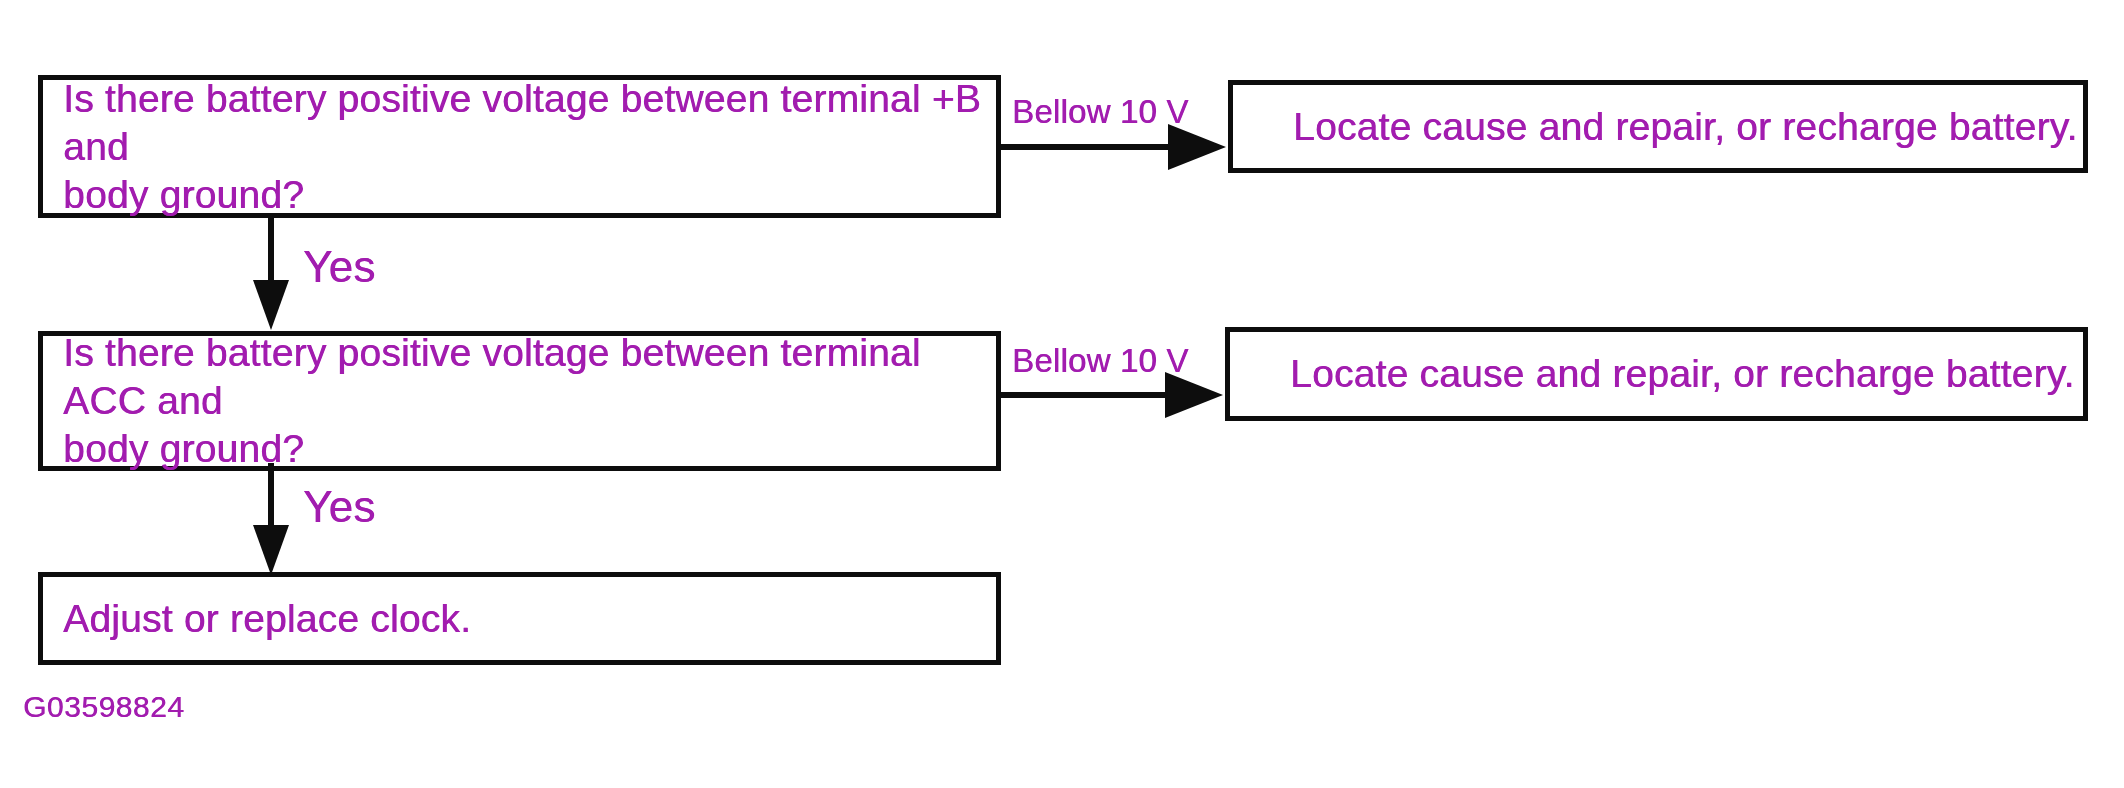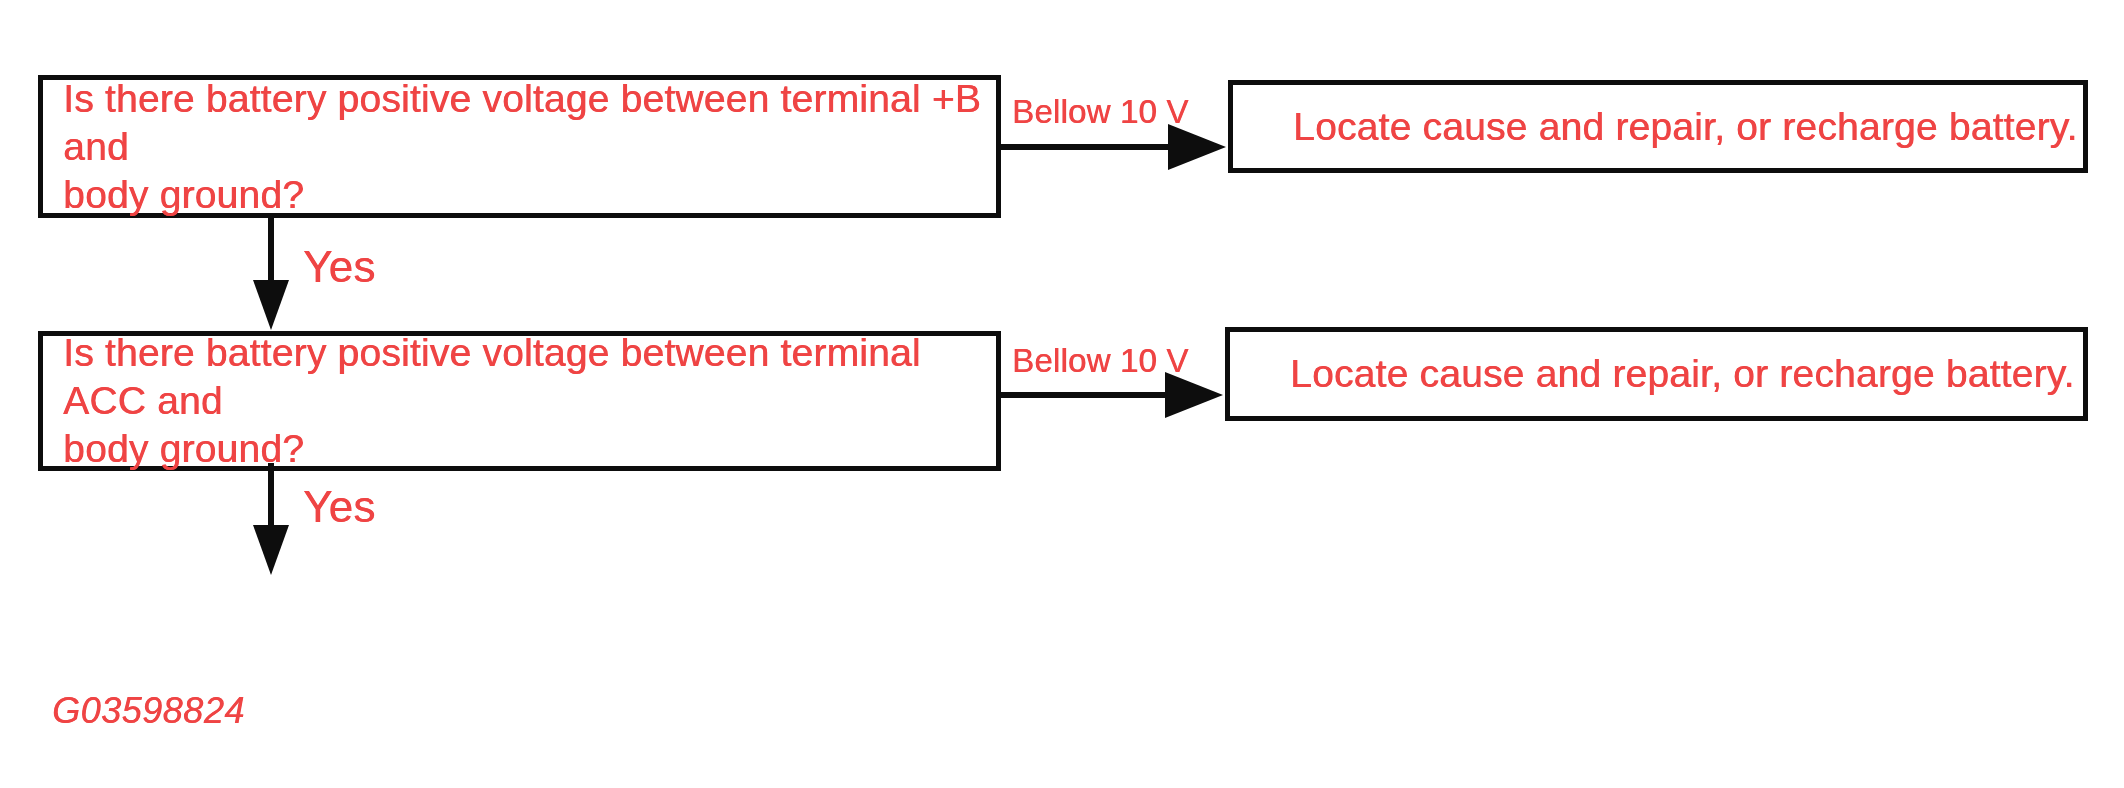--- a/index.html
+++ b/index.html
@@ -6,21 +6,21 @@
     margin: 0;
     padding: 0;
     background: #ffffff;
   }
   .stage {
     position: relative;
     width: 2124px;
     height: 788px;
     background: #ffffff;
     font-family: "Liberation Sans", sans-serif;
-    color: #ef4444;
+    color: #a21caf;
     overflow: hidden;
   }
   
   .node {
     position: absolute;
     border: 5px solid #0d0d0d;
     background: #ffffff;
     display: flex;
     align-items: center;
     box-sizing: border-box;
@@ -72,26 +72,25 @@
   #harrow2-head { left: 1165px; top: 372px; }
 
   #varrow1-line { left: 268px; top: 218px; height: 66px; }
   #varrow1-head { left: 253px; top: 280px; }
   #varrow2-line { left: 268px; top: 463px; height: 66px; }
   #varrow2-head { left: 253px; top: 525px; }
 
   
   .figure-id {
     position: absolute;
-    left: 52px;
+    left: 23px;
     top: 690px;
-    font-size: 36px;
+    font-size: 30px;
     letter-spacing: 0.5px;
     text-shadow: 0.5px 0 0 currentColor;
-    font-style: italic;
   }
 </style>
 </head>
 <body>
 
 <div class="stage">
 
   <div class="node" id="q1">
     <span class="txt">Is there battery positive voltage between terminal +B and
 body ground?</span>
@@ -117,16 +116,19 @@
   <div class="hline" id="harrow2-line"></div>
   <div class="head-right" id="harrow2-head"></div>
   <div class="node" id="r2">
     <span class="txt">Locate cause and repair, or recharge battery.</span>
   </div>
 
   <div class="vline" id="varrow2-line"></div>
   <div class="head-down" id="varrow2-head"></div>
   <div class="edge-label" id="yes-label-2">Yes</div>
 
+  <div class="node" id="q3">
+    <span class="txt">Adjust or replace clock.</span>
+  </div>
 
   <div class="figure-id">G03598824</div>
 
 </div>
 
 </body></html>

